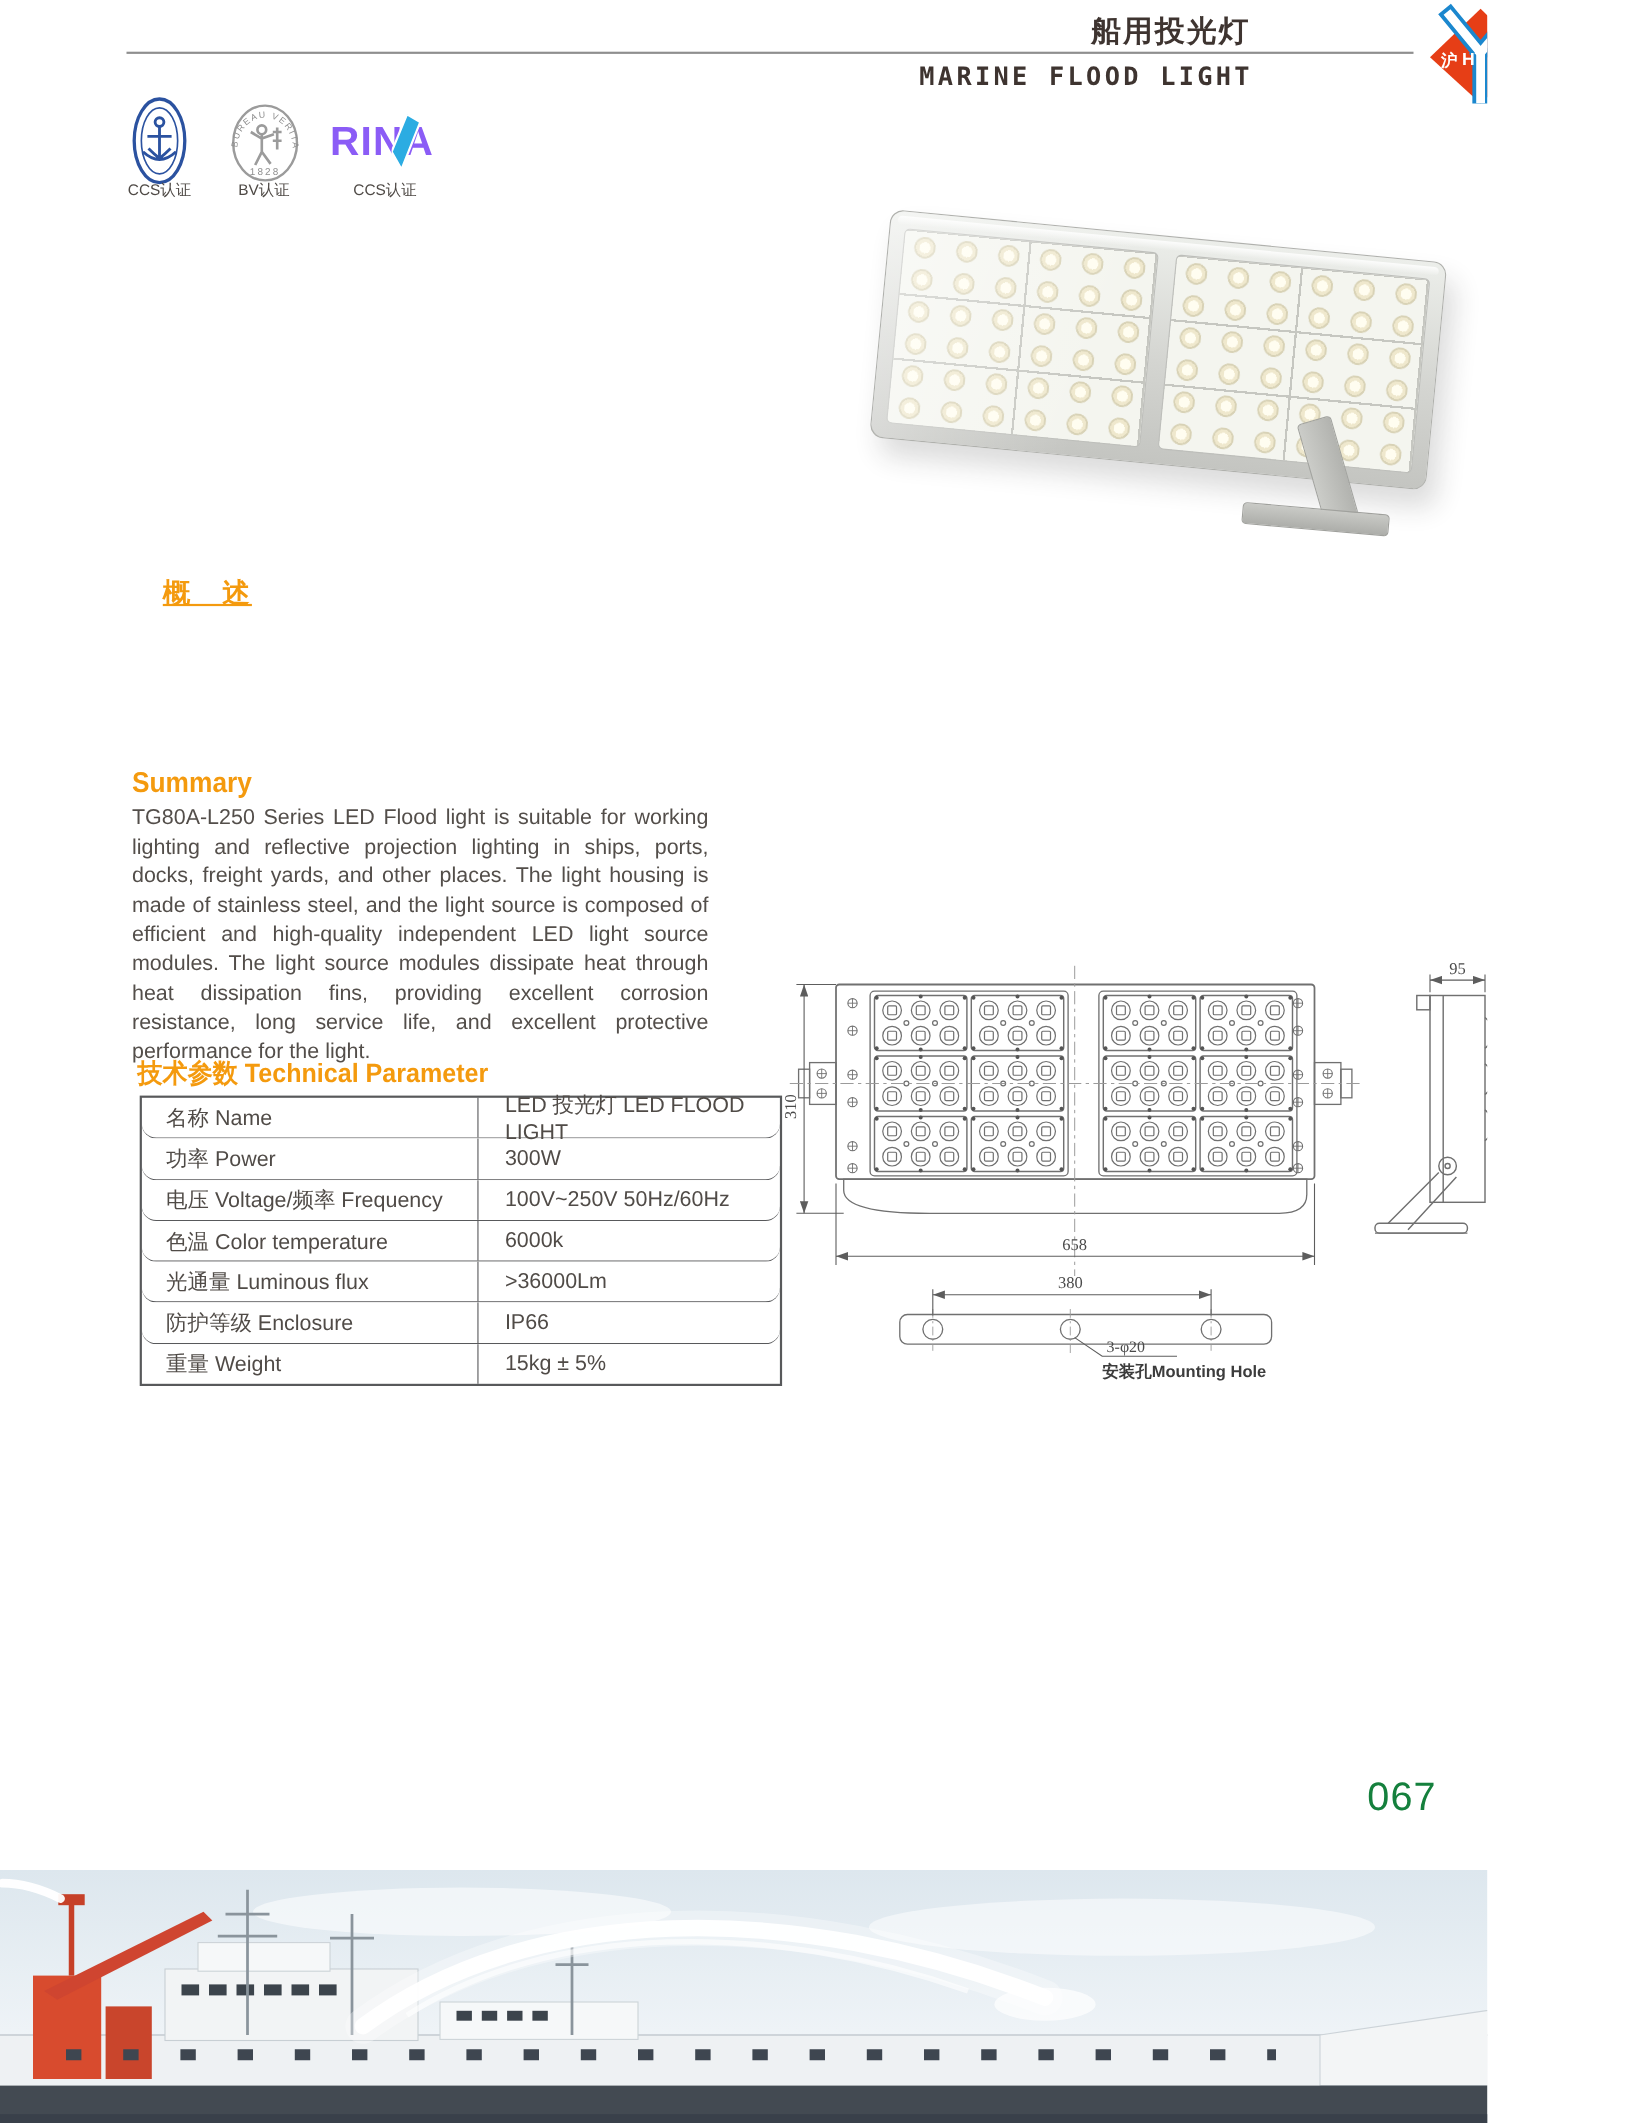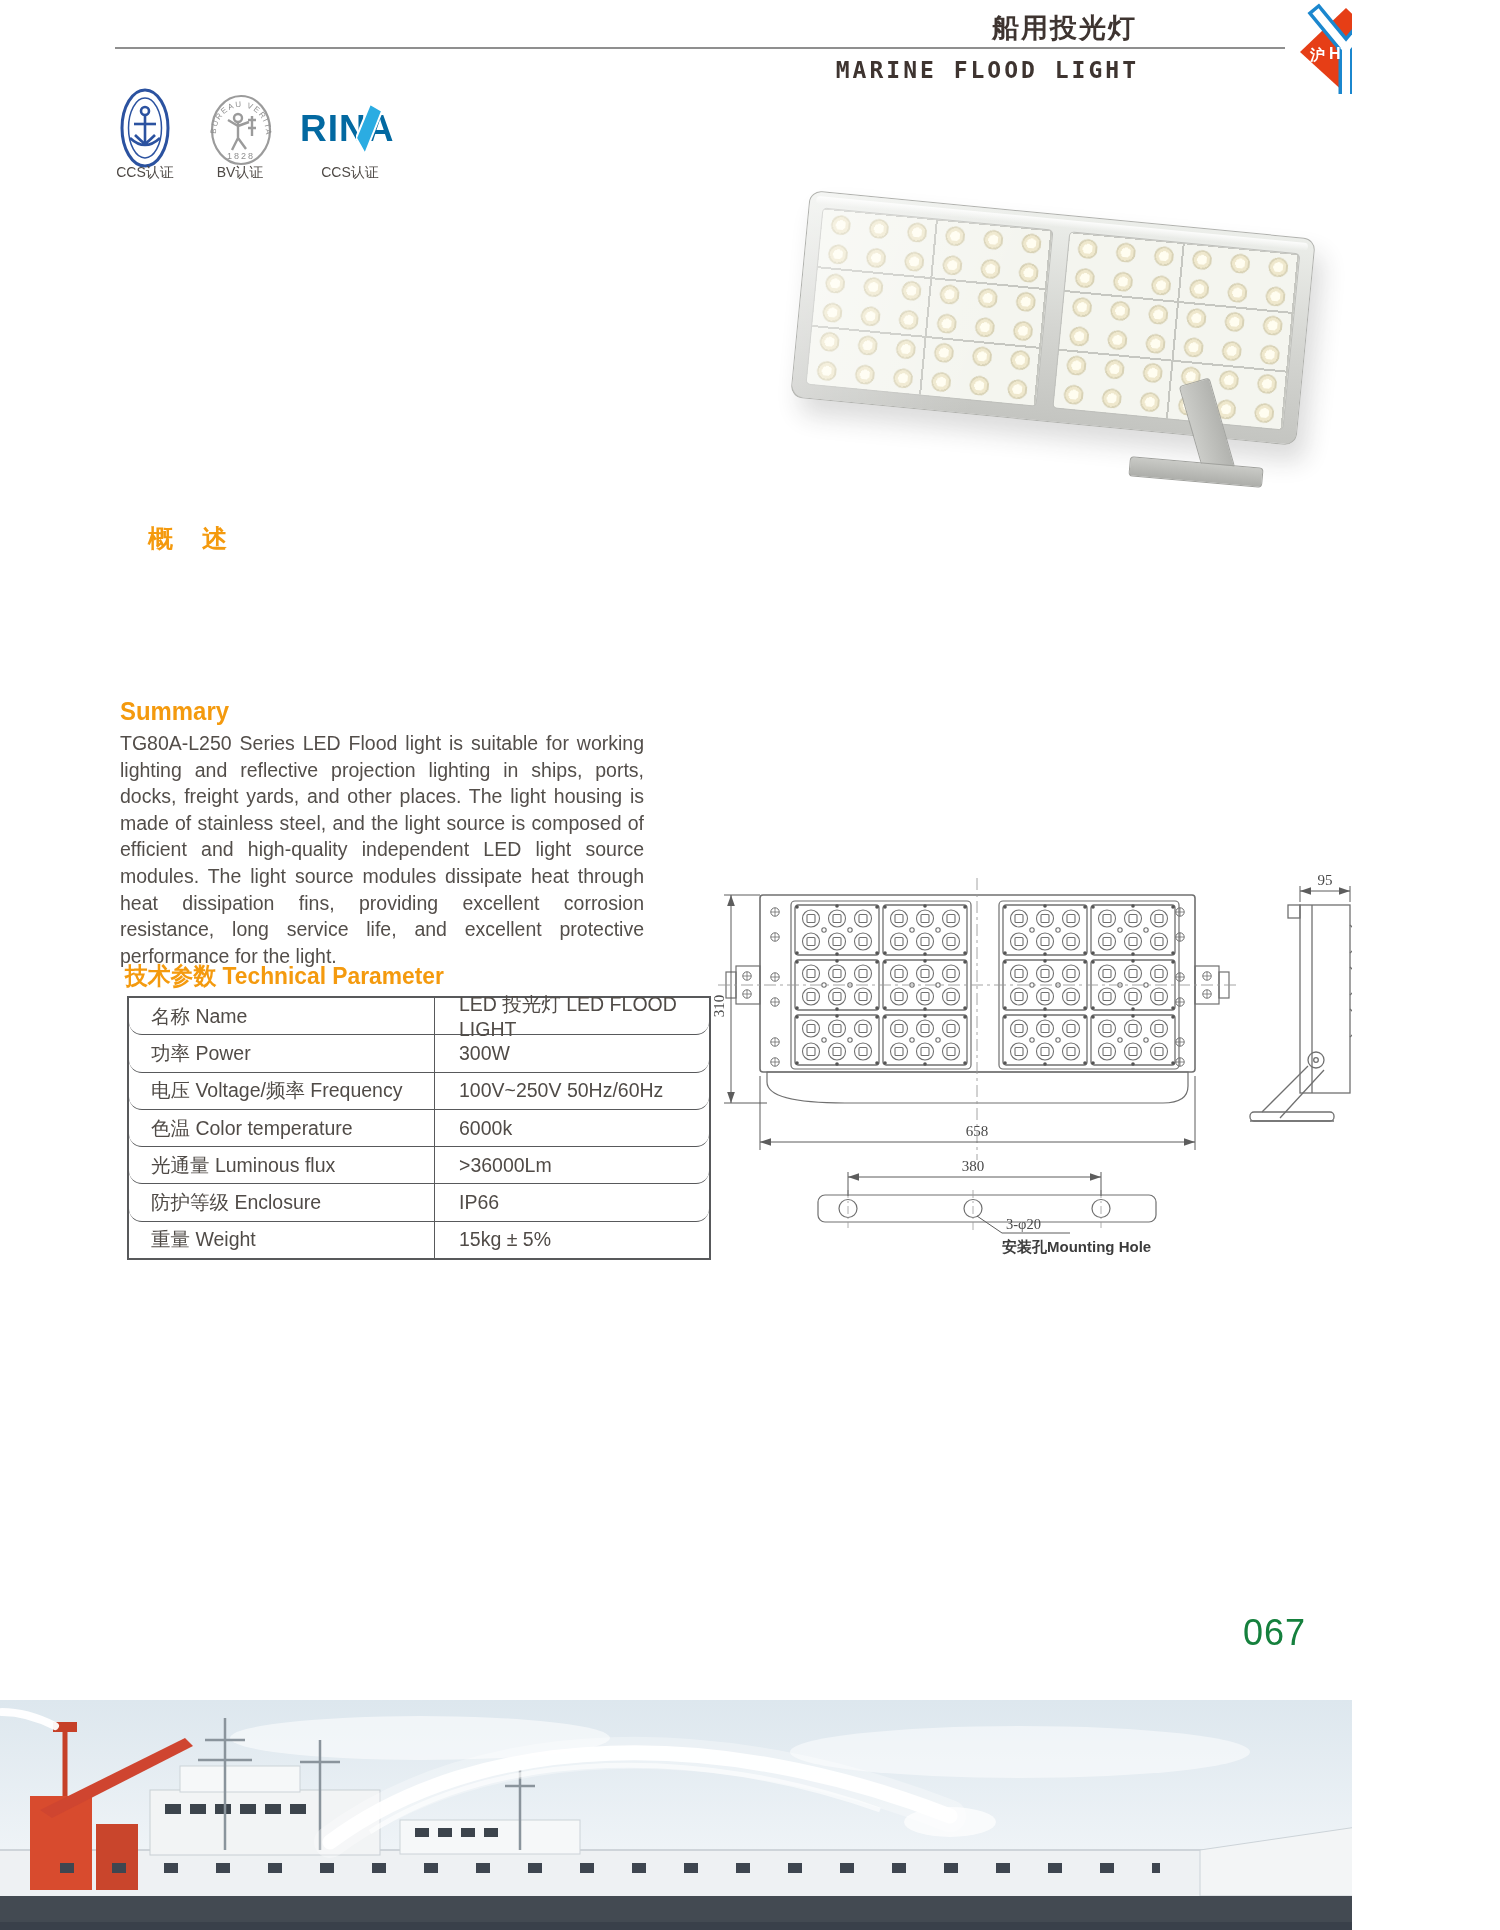--- a/index.html
+++ b/index.html
@@ -10,21 +10,21 @@
   .hdr-rule{position:absolute;left:115px;top:47px;width:1170px;height:2px;background:#8f8f8f;}
   .hdr-cn{position:absolute;right:215px;top:10px;font-size:27px;font-weight:700;color:#3e3430;letter-spacing:2px;}
   .hdr-en{position:absolute;right:213px;top:57px;font-size:23px;font-weight:700;color:#3e3430;
           letter-spacing:3px;font-family:"DejaVu Sans Mono",monospace;}
   .logo{position:absolute;left:1288px;top:2px;width:120px;height:92px;}
 
   
   .cert-ccs{position:absolute;left:120px;top:88px;width:50px;height:80px;}
   .cert-bv{position:absolute;left:208px;top:92px;width:66px;height:74px;}
   .cert-rina{position:absolute;left:300px;top:106px;width:110px;height:46px;}
-  .rina-word{font-size:37px;font-weight:800;color:#0369a1;letter-spacing:1px;line-height:46px;}
+  .rina-word{font-size:37px;font-weight:800;color:#8b5cf6;letter-spacing:1px;line-height:46px;}
   .rina-flash{position:absolute;left:56px;top:-2px;}
   .cert-cap{position:absolute;top:164px;font-size:14px;color:#4f4a46;text-align:center;width:80px;}
   .cap-ccs{left:105px;} .cap-bv{left:200px;} .cap-rina{left:310px;}
 
   
   .photo{position:absolute;left:795px;top:200px;width:520px;height:300px;}
   .lamp{position:absolute;left:4px;top:14px;width:506px;height:206px;transform:rotate(5.5deg);
         background:linear-gradient(180deg,#eceeea,#d4d5d1 55%,#c4c5c1);
         border:1px solid #b0b1ad;border-radius:12px;box-shadow:10px 16px 24px rgba(40,40,40,.16);}
   .lamp::before{content:"";position:absolute;left:6px;top:4px;right:6px;height:8px;border-radius:6px;
@@ -39,21 +39,21 @@
   .panel-left{left:13px;} .panel-right{right:13px;}
   .gloss{position:absolute;inset:0;border-radius:12px;
         background:linear-gradient(105deg,rgba(255,255,255,.45),rgba(255,255,255,0) 42%);}
   .mount-arm{position:absolute;right:92px;top:180px;width:30px;height:92px;transform:rotate(-16deg);
         background:linear-gradient(90deg,#cbccc8,#b2b3af);border:1px solid #a3a4a0;border-radius:4px;}
   .mount-base{position:absolute;right:52px;top:262px;width:132px;height:18px;transform:rotate(5deg);
         background:linear-gradient(#c9cac6,#adaeaa);border:1px solid #a0a19d;border-radius:4px;}
 
   
   .sec-head{position:absolute;font-weight:700;color:#f49a0e;}
-  .ov-head{left:148px;top:522px;font-size:25px;letter-spacing:2px;}
+  .ov-head{left:148px;top:522px;font-size:25px;letter-spacing:2px;text-decoration:underline;}
   .ov-body{position:absolute;left:120px;top:560px;width:480px;font-size:19.5px;line-height:26.5px;
            color:#534e4a;text-indent:2em;text-align:justify;}
   .sum-head{left:120px;top:696px;font-size:26px;transform:scaleX(.92);transform-origin:left;}
   .sum-body{position:absolute;left:120px;top:730px;width:524px;font-size:19.5px;line-height:26.6px;
            color:#534e4a;text-align:justify;}
   .tp-head{left:125px;top:960px;font-size:24px;transform:scaleX(.95);transform-origin:left;}
 
   
   .tbl{position:absolute;left:127px;top:996px;width:580px;border:2px solid #58595b;}
   .t-row{display:flex;height:36.3px;border-bottom:1.5px solid #58595b;align-items:stretch;border-radius:13px;}

